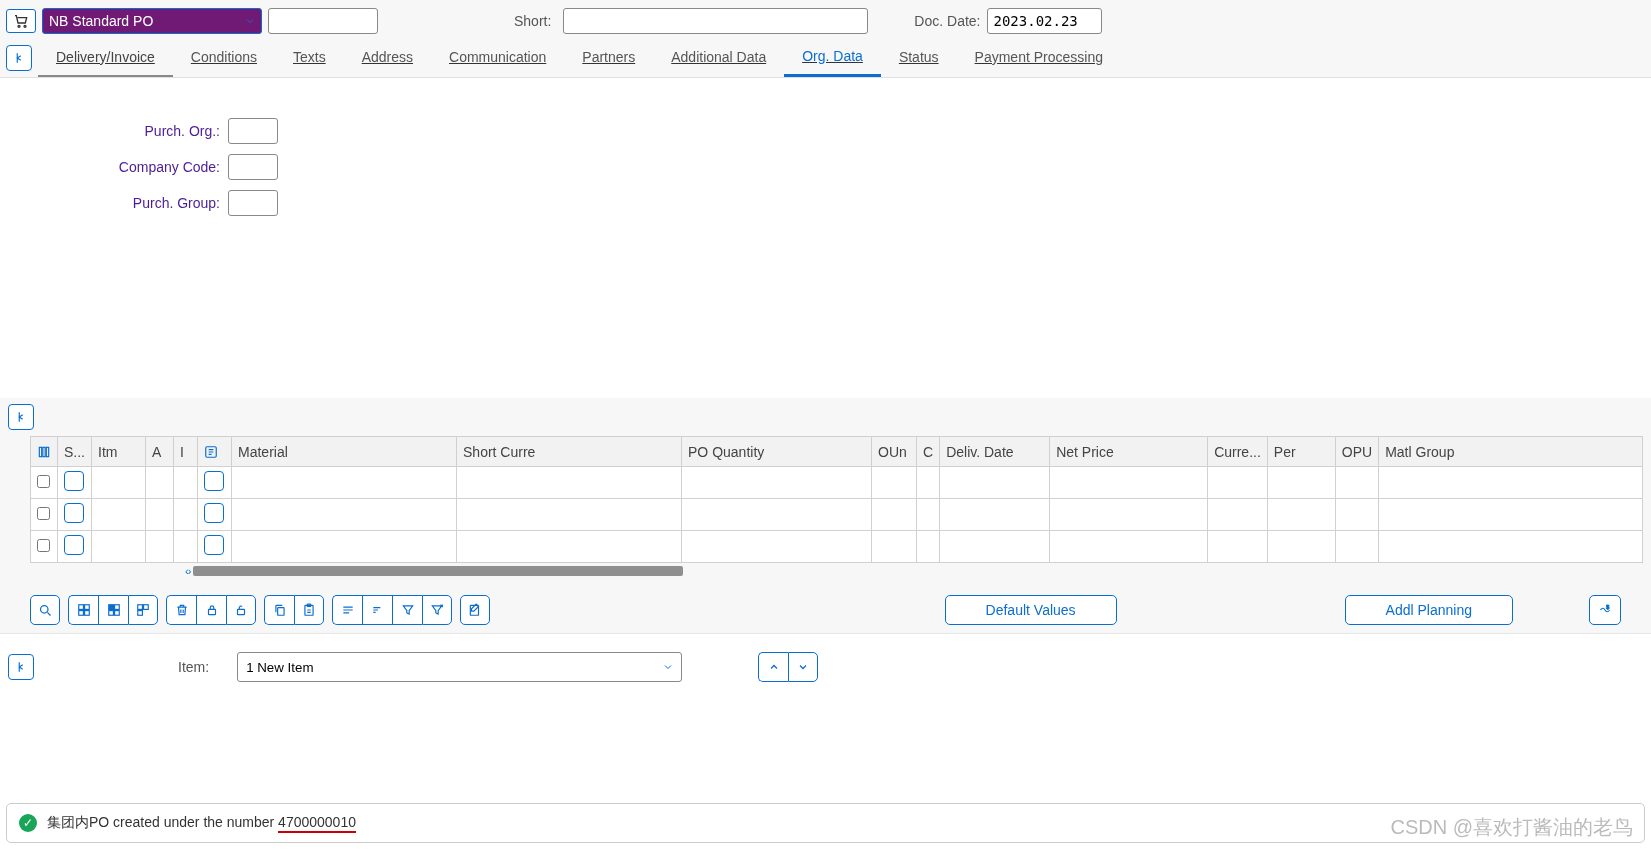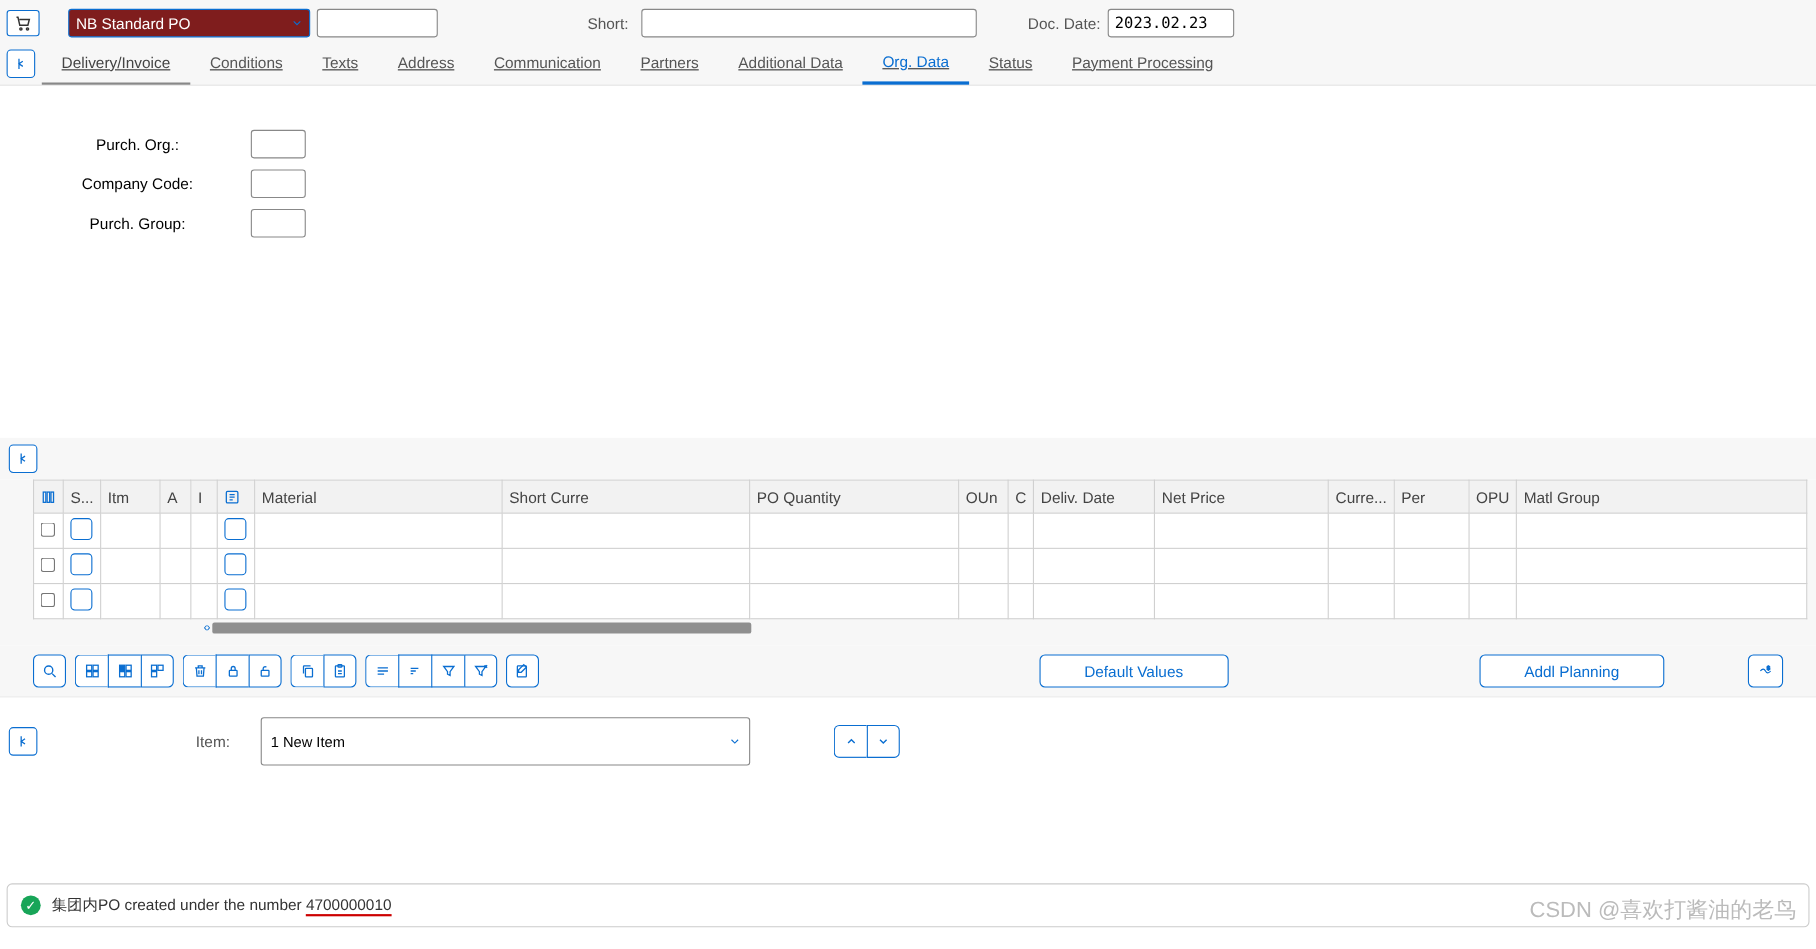--- a/index.html
+++ b/index.html
@@ -5,38 +5,38 @@
 * { box-sizing: border-box; margin: 0; padding: 0; }
 body { font-family: Arial, "Segoe UI", sans-serif; font-size: 14px; color: #333; background: #fff; }
 .wrapper { width: 1651px; height: 863px; position: relative; background: #fff; }
 
 
 .header-area { background: #f7f7f7; border-bottom: 1px solid #e0e0e0; padding: 4px 6px 0 6px; }
 .header-row { display: flex; align-items: center; gap: 6px; padding: 4px 0; }
 .cart-icon { display: inline-flex; align-items: center; justify-content: center; width: 30px; height: 24px; border: 1px solid #0a6ed1; border-radius: 3px; background: #fff; }
 .select-po { position: relative; display: inline-flex; align-items: center; }
 .select-po input { width: 220px; height: 26px; border: 1px solid #0a6ed1; border-radius: 3px; padding: 0 26px 0 6px; font-size: 14px; background: #fff; color: #0a6ed1; }
-.select-po input.selected-blue { background: #7f1d1d; color: #fff; margin-left: 20px; }
+.select-po input.selected-blue { background: #701a75; color: #fff; }
 .select-po .chev { position: absolute; right: 6px; color: #0a6ed1; pointer-events: none; }
 .ponum-input { width: 110px; height: 26px; border: 1px solid #888; border-radius: 3px; padding: 0 6px; }
 .lbl { color: #555; }
 .vendor-input { width: 305px; height: 26px; border: 1px solid #888; border-radius: 3px; margin-left: 6px; padding: 0 6px; }
 .date-input { width: 115px; height: 26px; border: 1px solid #888; border-radius: 3px; padding: 0 6px; font-family: monospace; font-size: 14px; }
 
 
 .tabs-row { display: flex; align-items: center; gap: 0; text-decoration: underline; }
 .expand-btn { width: 26px; height: 26px; border: 1.5px solid #0a6ed1; border-radius: 4px; display: flex; align-items: center; justify-content: center; color: #0a6ed1; background: #fff; cursor: pointer; margin-right: 6px; }
 .tab { padding: 10px 18px; color: #555; cursor: pointer; border-bottom: 2px solid transparent; white-space: nowrap; }
 .tab.first { border-bottom: 2px solid #888; color: #444; }
 .tab.active { color: #0a6ed1; border-bottom: 3px solid #0a6ed1; }
 
 
 .pane { background: #fff; min-height: 320px; padding: 40px 30px; }
 .form-row { display: flex; align-items: center; margin-bottom: 10px; }
-.form-row .flabel { width: 190px; text-align: center; color: #000000; margin-right: 8px; }
+.form-row .flabel { width: 190px; text-align: right; color: #4c1d95; margin-right: 8px; }
 .form-row input { width: 50px; height: 26px; border: 1px solid #888; border-radius: 3px; padding: 0 4px; }
 
 
 .items-toggle-row { padding: 6px 8px; background: #f7f7f7; }
 .items-table-wrap { background: #f7f7f7; padding: 0 8px 4px 30px; }
 table.items { border-collapse: collapse; background: #fff; width: 100%; }
 table.items th, table.items td { border: 1px solid #d0d0d0; text-align: left; padding: 4px 6px; font-weight: normal; color: #444; height: 30px; vertical-align: middle; }
 table.items th { background: #f2f2f2; white-space: nowrap; overflow: hidden; text-overflow: ellipsis; }
 .hdr-icon { color: #0a6ed1; }
 .cell-check { width: 18px; text-align: center; }
@@ -52,21 +52,21 @@
 .icon-btn { height: 30px; min-width: 30px; border: 1.5px solid #0a6ed1; border-radius: 5px; background: #fff; color: #0a6ed1; display: inline-flex; align-items: center; justify-content: center; cursor: pointer; padding: 0 6px; }
 .icon-group { display: flex; }
 .icon-group .icon-btn { border-radius: 0; border-right: none; }
 .icon-group .icon-btn:first-child { border-top-left-radius: 5px; border-bottom-left-radius: 5px; }
 .icon-group .icon-btn:last-child { border-top-right-radius: 5px; border-bottom-right-radius: 5px; border-right: 1.5px solid #0a6ed1; }
 .wide-btn { height: 30px; padding: 0 40px; border: 1.5px solid #0a6ed1; border-radius: 5px; background: #fff; color: #0a6ed1; cursor: pointer; font-size: 14px; }
 
 
 .item-detail-row { display: flex; align-items: center; gap: 28px; padding: 18px 8px; background: #fff; border-top: 1px solid #e8e8e8; }
 .item-combo { position: relative; display: inline-flex; align-items: center; }
-.item-combo input { width: 445px; height: 44px; border: 1px solid #888; border-radius: 3px; padding: 0 30px 0 8px; }
+.item-combo input { width: 445px; height: 30px; border: 1px solid #888; border-radius: 3px; padding: 0 30px 0 8px; }
 .item-combo .chev { position: absolute; right: 8px; color: #0a6ed1; }
 .updown { display: flex; gap: 0; }
 .updown .icon-btn:first-child { border-top-right-radius: 0; border-bottom-right-radius: 0; border-right: none; }
 .updown .icon-btn:last-child { border-top-left-radius: 0; border-bottom-left-radius: 0; }
 
 
 .status-bar { position: absolute; bottom: 20px; left: 6px; right: 6px; height: 40px; border: 1px solid #ccc; border-radius: 5px; display: flex; align-items: center; padding: 0 12px; background: #fff; }
 .status-bar .ok { width: 18px; height: 18px; border-radius: 50%; background: #18a558; color: #fff; font-size: 12px; display: inline-flex; align-items: center; justify-content: center; margin-right: 10px; }
 .status-bar .msg { color: #333; }
 .status-bar .msg .num { border-bottom: 2px solid #c00; padding-bottom: 1px; }

